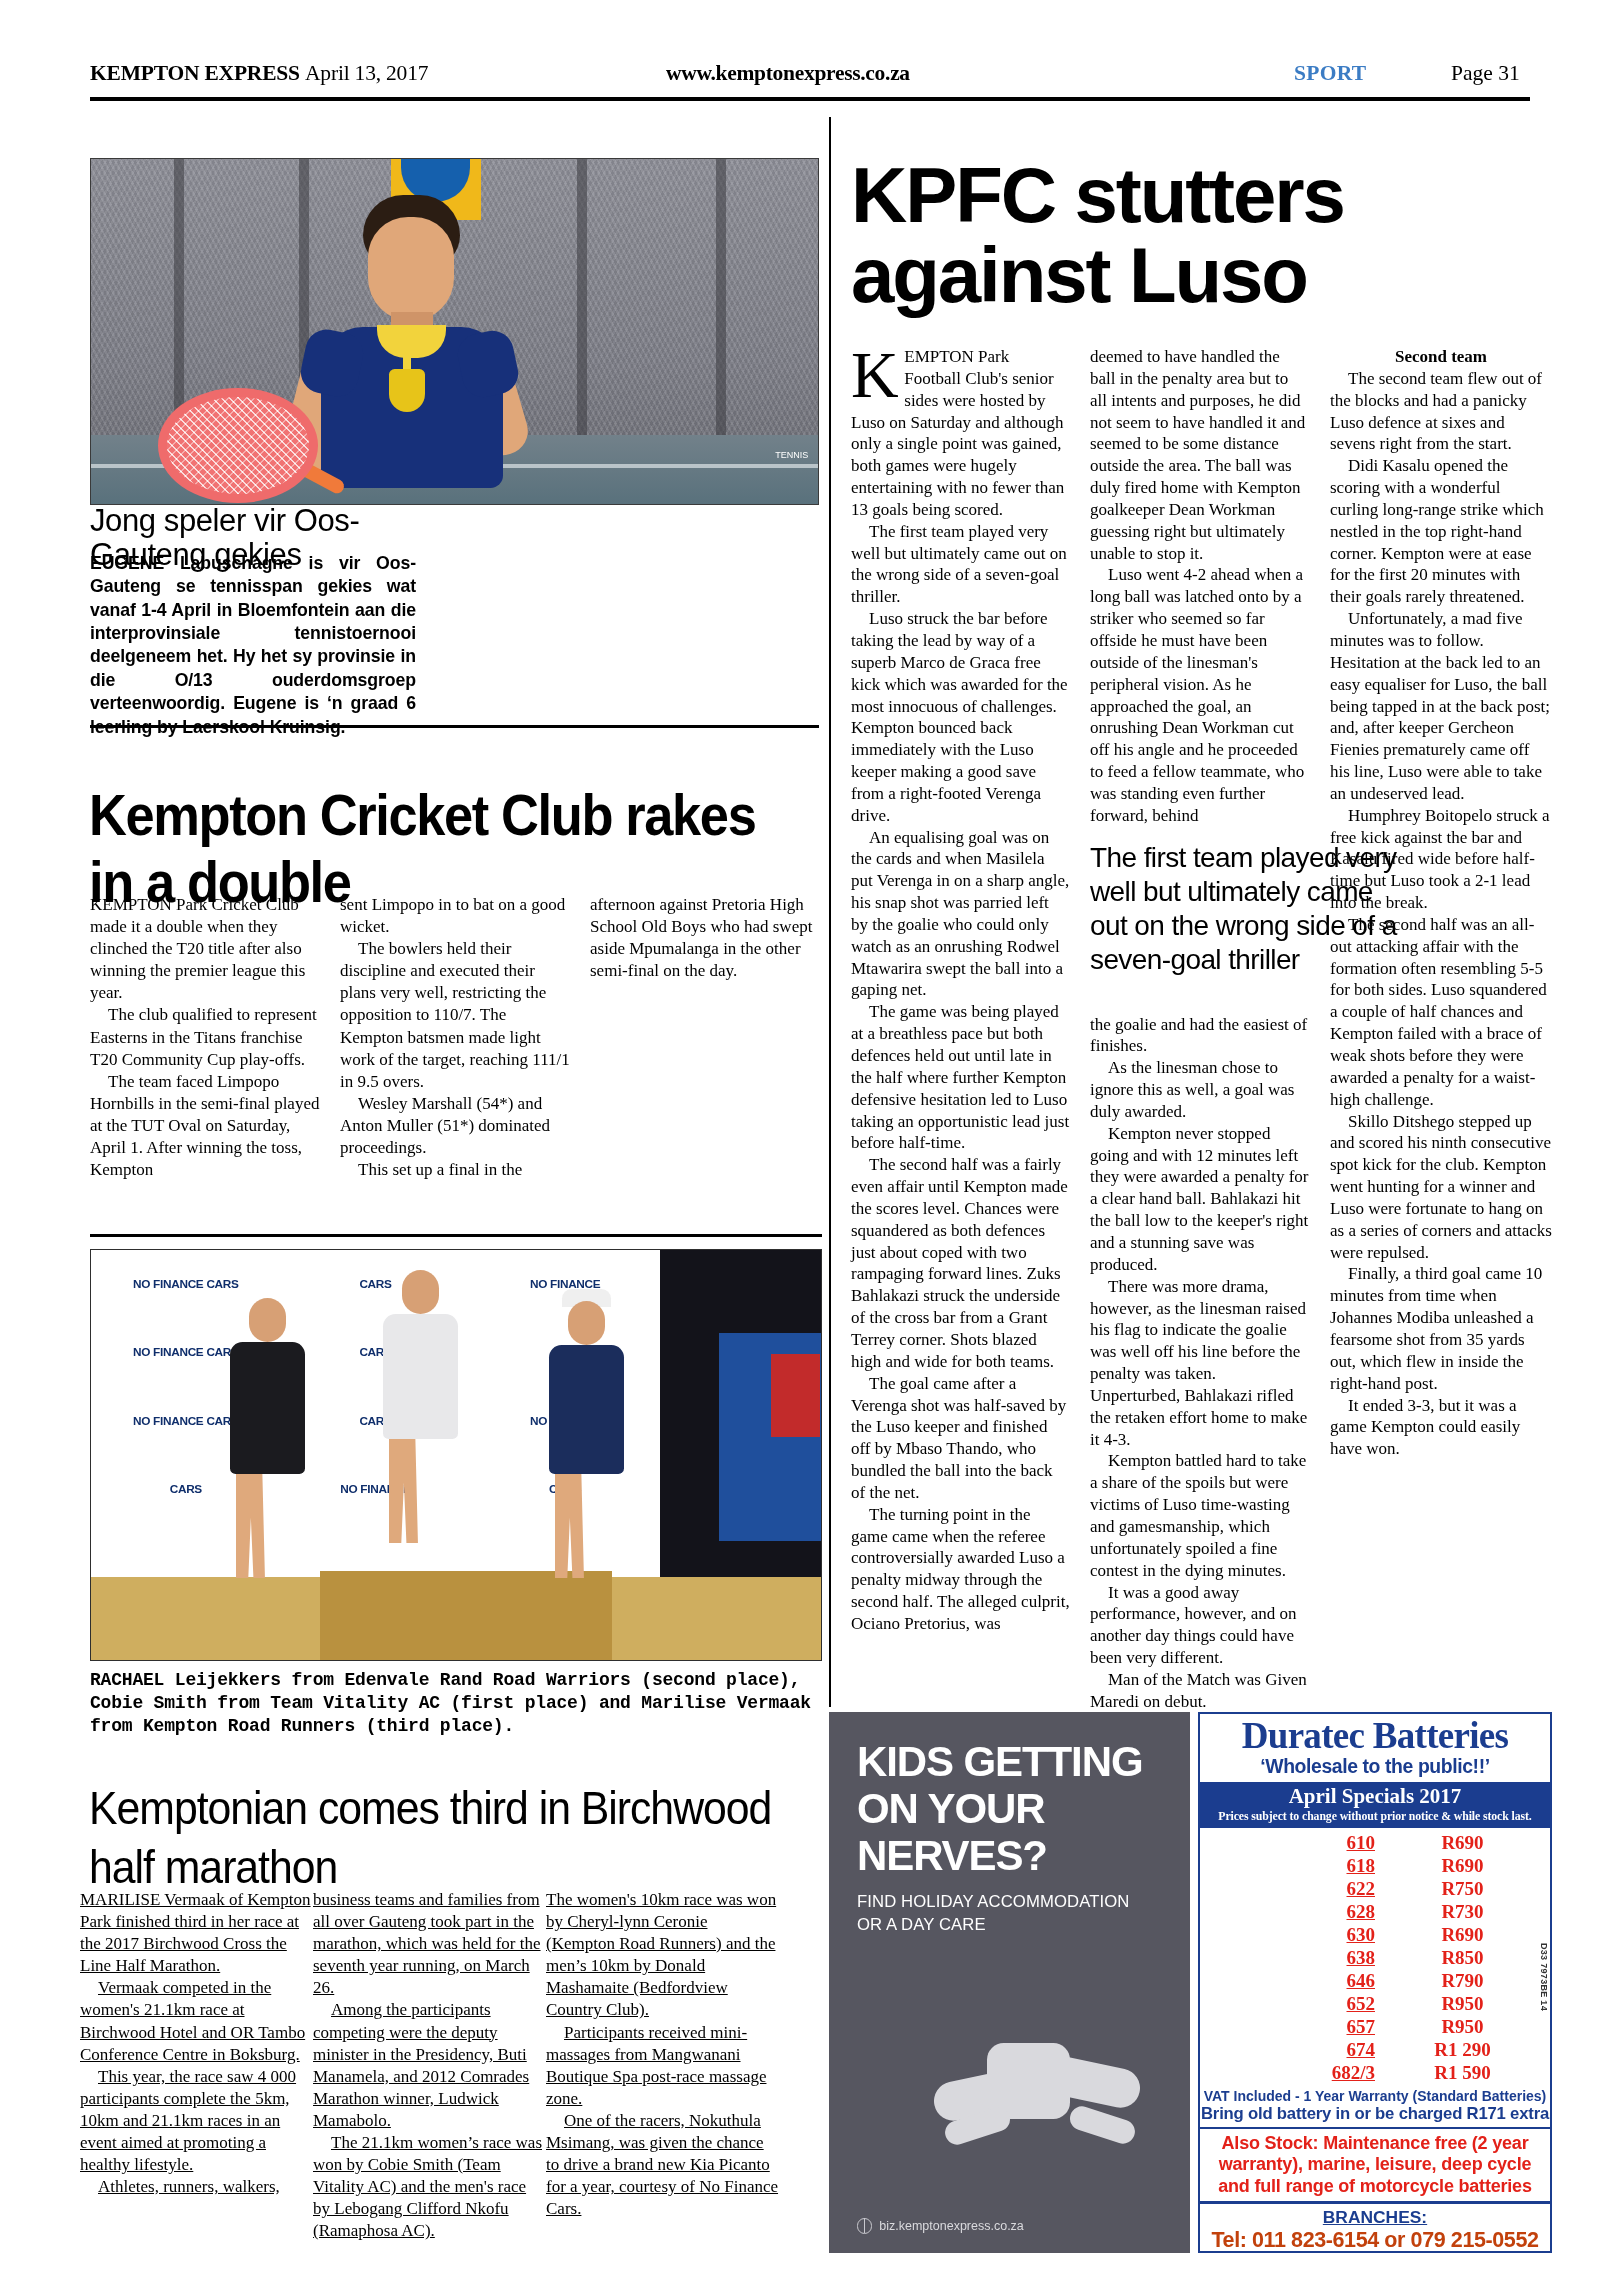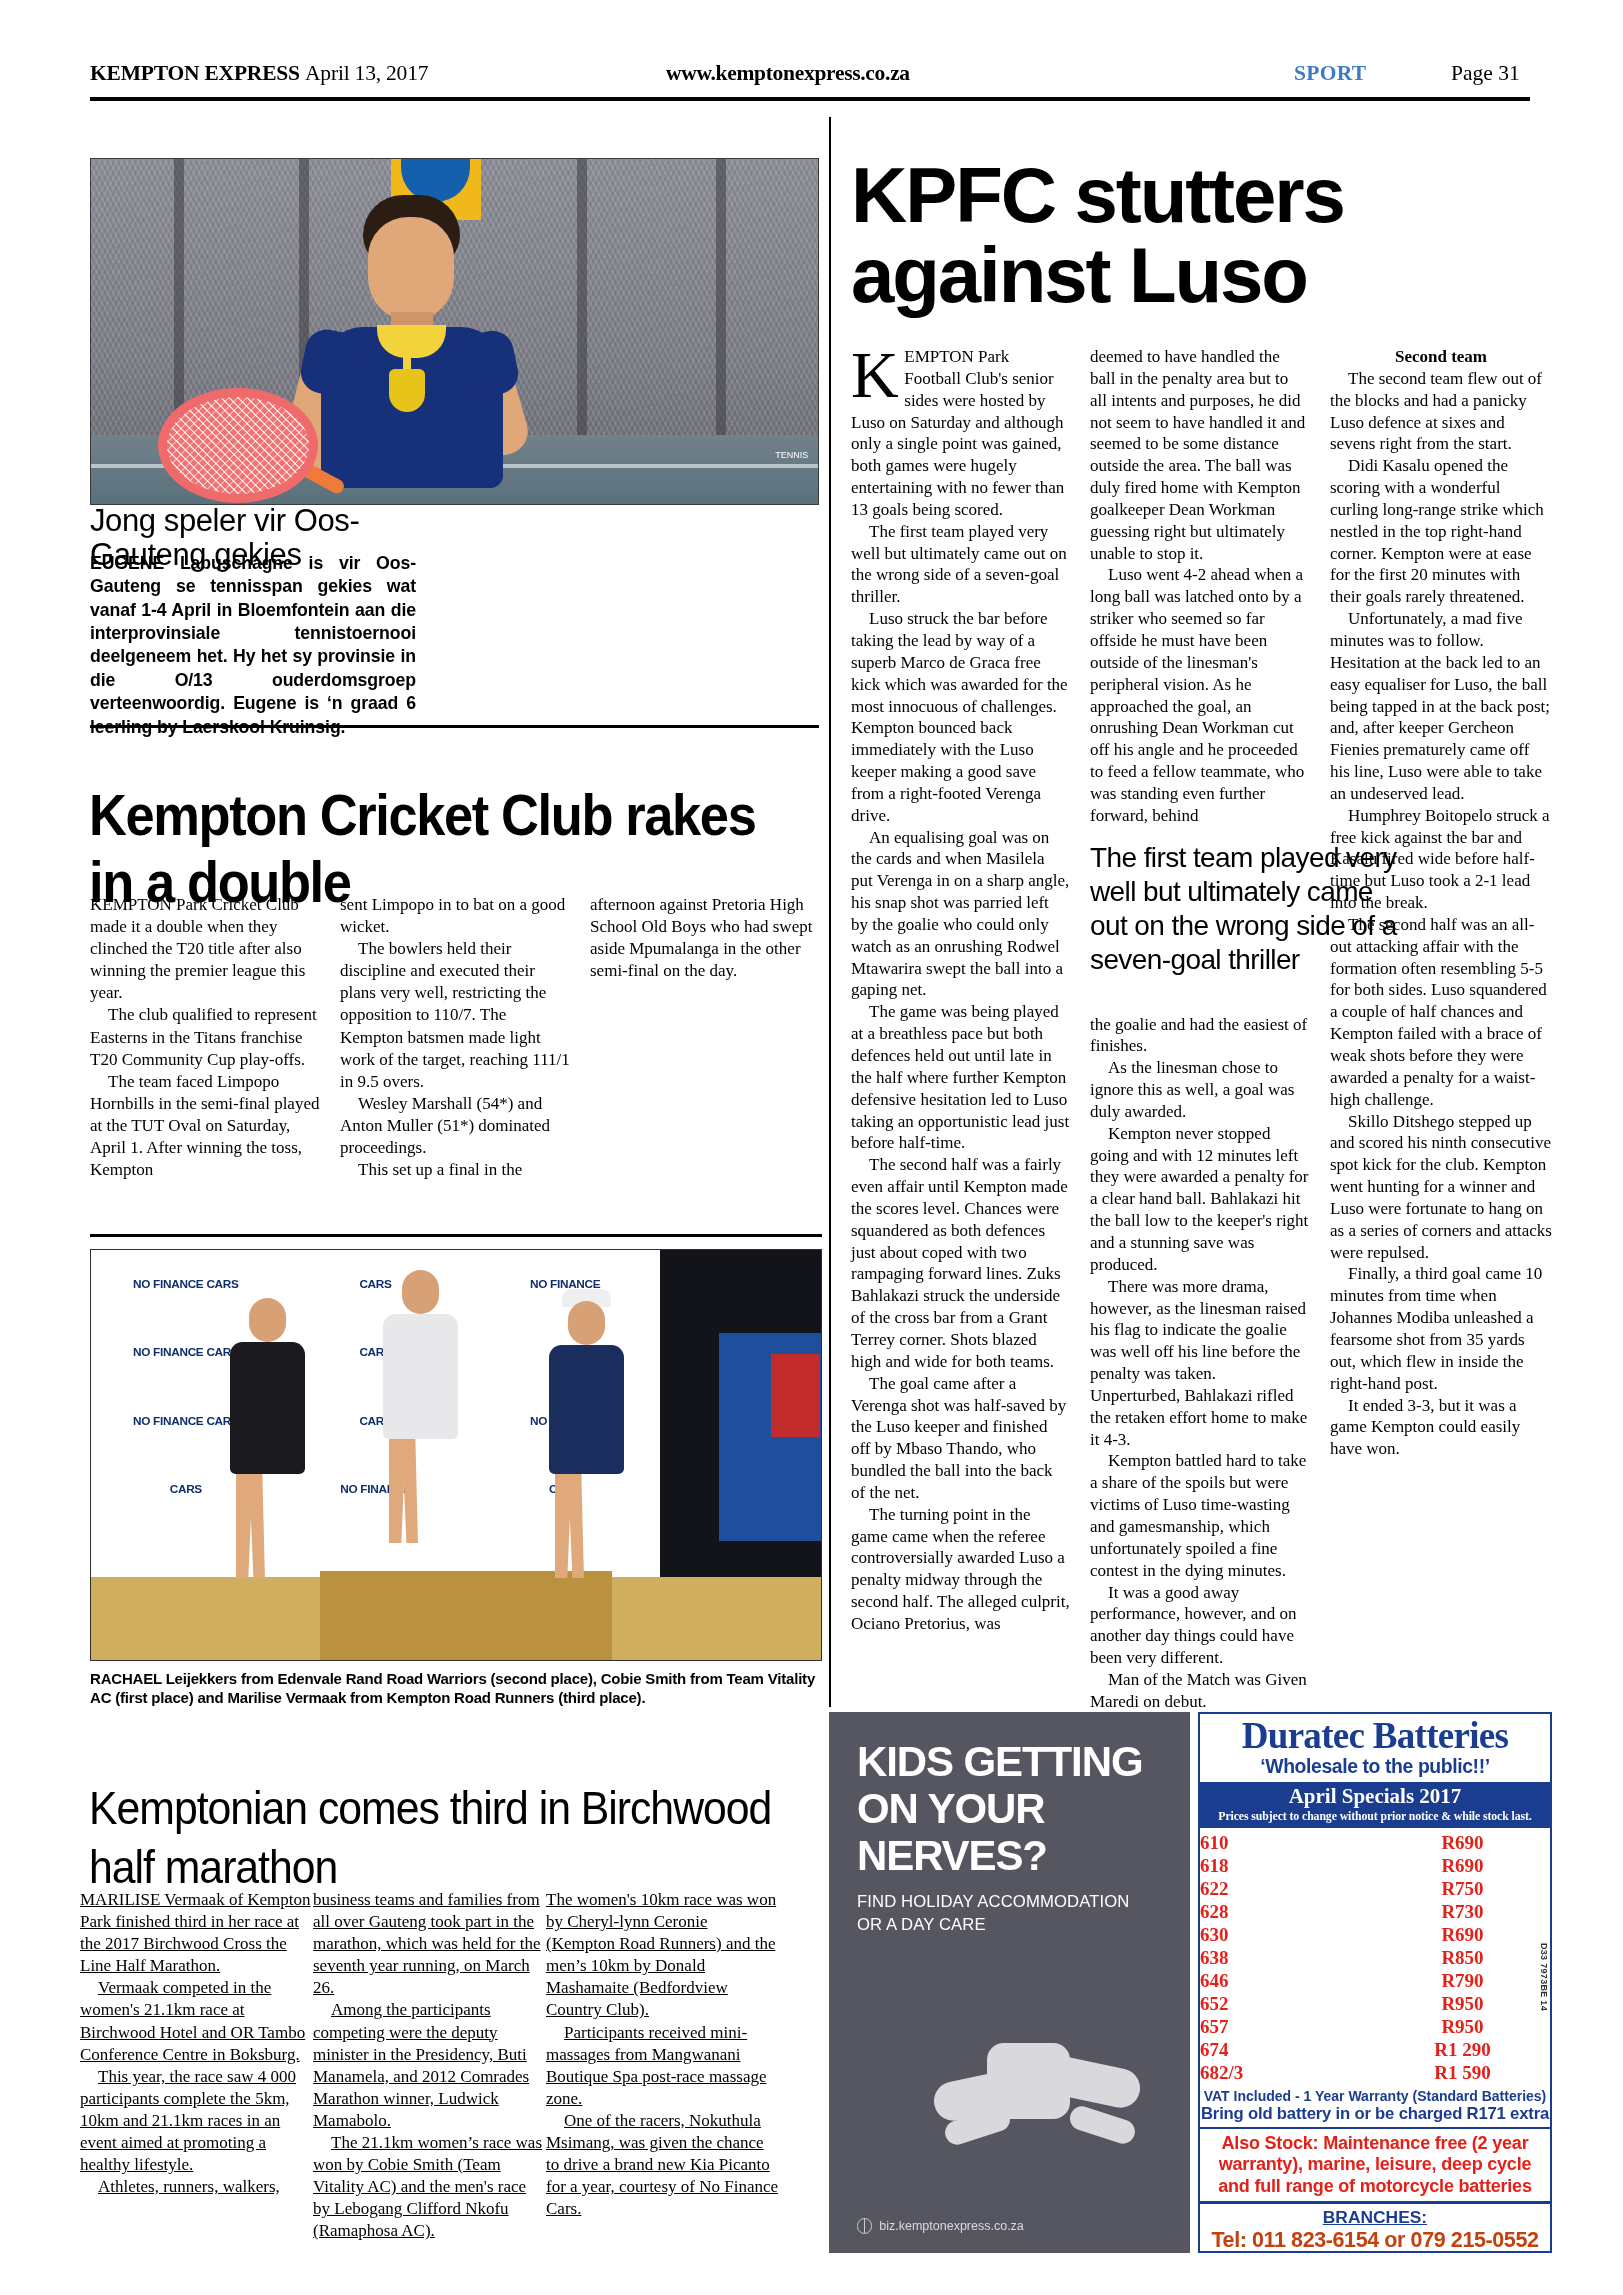--- a/index.html
+++ b/index.html
@@ -117,22 +117,22 @@
   .runner .legs{width:64px;height:104px;margin:0 auto;background:#dfa97c;
      clip-path:polygon(0 0,42% 0,46% 100%,28% 100%,24% 42%,20% 100%,0 100%);}
   .r1{left:139px;} .r1 .torso{height:132px;background:#1b1b1f;}
   .r2{left:292px;bottom:117px;} .r2 .torso{height:125px;background:#e8e8ea;}
   .r3{left:458px;} .r3 .torso{height:129px;background:#1b2d5c;}
   .r-cap{width:49px;height:18px;border-radius:9.7px 9.7px 0 0;background:#efefef;margin:0 auto -5.6px;}
   .podium-box{position:absolute;left:229px;bottom:0;width:292px;height:89px;background:#b9913f;}
 
   .podium-caption {
     position:absolute; left:90px; top:1669px; width:729px;
-    font-family:Liberation Sans, sans-serif; font-weight:700;
-    font-size:15px; line-height:1.28; letter-spacing:-0.2px;
+    font-family:Liberation Mono, monospace; font-weight:700;
+    font-size:18px; line-height:1.28; letter-spacing:-0.2px;
   }
   .marathon-head {
     position:absolute; left:89px; top:1748px; width:736px;
     font-family:"Liberation Sans", sans-serif; font-weight:400;
     font-size:46px; line-height:1.28; letter-spacing:-1.1px;
     transform:scaleX(.93); transform-origin:left top;
   }
   .marathon-cols {
     position:absolute; left:80px; top:1889px; width:732px; height:361px;
     display:flex; gap:0;text-decoration:underline;
@@ -198,21 +198,21 @@
   .d-title { text-align:center; color:#1b3d8f; font-family:"Liberation Serif", serif;
     font-weight:700; font-size:37px; line-height:1; padding-top:2.8px; letter-spacing:-0.7px; }
   .d-slogan { text-align:center; color:#1b3d8f; font-weight:700; font-size:19.4px;
     letter-spacing:-0.4px; padding:1.4px 0 3.5px; }
   .d-band { background:#1b3d8f; color:#fff; text-align:center; padding:2.8px 0 3.5px; }
   .d-band .big { font-family:"Liberation Serif", serif; font-weight:700; font-size:21px; }
   .d-band .small { font-family:"Liberation Serif", serif; font-weight:700; font-size:11.8px; letter-spacing:-0.1px;}
   .d-table { padding:4.2px 0 1.4px; }
   .d-row { display:flex; color:#e32119; font-family:"Liberation Serif", serif;
     font-weight:700; font-size:19px; line-height:1.21; }
-  .d-row .m { width:50%; text-align:left; }
+  .d-row .m { width:50%; text-align:right;text-decoration:underline; }
   .d-row .p { width:50%; text-align:center; }
   .d-note1 { text-align:center; color:#1b3d8f; font-weight:700; font-size:14px; padding-top:1.4px;}
   .d-note2 { text-align:center; color:#1b3d8f; font-weight:700; font-size:16.7px; letter-spacing:-0.2px; padding-bottom:2.8px;}
   .d-sep { height:2.8px; background:#1b3d8f; }
   .d-stock { text-align:center; color:#e32119; font-weight:700; font-size:18px; line-height:1.2; padding:3.5px 4.2px; letter-spacing:-0.2px;}
   .d-branches { text-align:center; color:#1b3d8f; font-weight:700; font-size:17.4px; text-decoration:underline; padding-top:3.5px;}
   .d-tel { text-align:center; color:#c2410c; font-weight:700; font-size:21.5px; letter-spacing:-0.4px; }
   .d-addr { text-align:center; color:#e32119; font-weight:700; font-size:16.7px; letter-spacing:-0.3px;}
   .d-code { position:absolute; right:1.4px; top:229px; writing-mode:vertical-rl;
     font-size:9px; color:#333; font-weight:700; letter-spacing:0.3px;}

